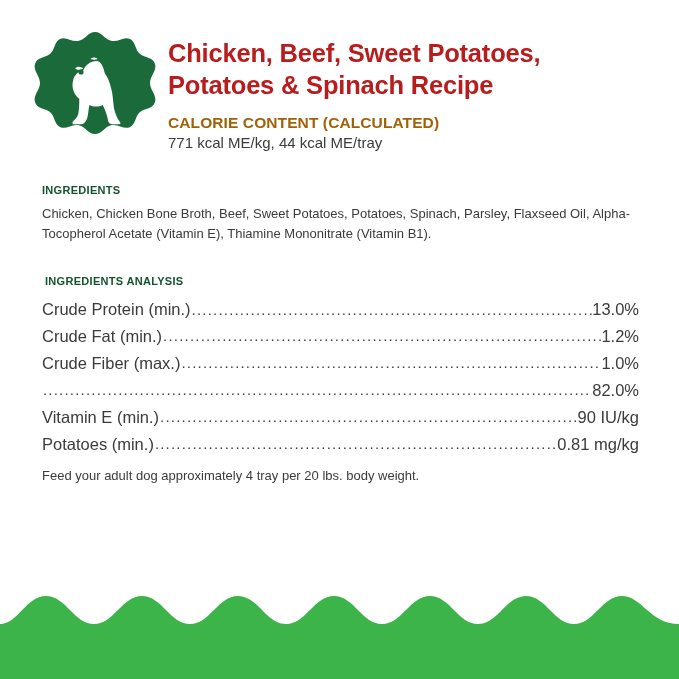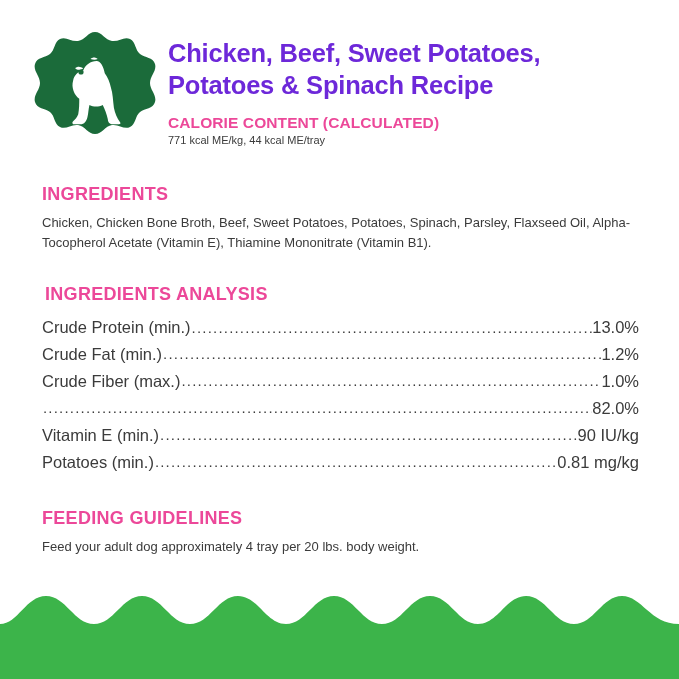--- a/index.html
+++ b/index.html
@@ -36,47 +36,47 @@
     margin-top: 4px;
   }
   .badge svg { display: block; }
 
   .header-text {
     padding-left: 12px;
     padding-top: 12px;
     flex: 1 1 auto;
   }
   .recipe-title {
-    color: #6d28d9;
+    color: #b91c1c;
     font-size: 25.5px;
     font-weight: bold;
     line-height: 1.25;
     letter-spacing: -0.2px;
     margin: 0 0 12px 0;
   }
   .calorie-heading {
-    color: #ec4899;
+    color: #a16207;
     font-size: 15.5px;
     font-weight: bold;
     letter-spacing: 0.1px;
     margin: 0 0 2px 0;
   }
   .calorie-value {
     color: #3b3b3b;
-    font-size: 11px;
+    font-size: 15px;
     margin: 0;
   }
 
   
   .content {
     padding: 0 40px 0 42px;
   }
   .section-title {
-    color: #ec4899;
-    font-size: 18px;
+    color: #14532d;
+    font-size: 11px;
     font-weight: bold;
     letter-spacing: 0.3px;
     margin: 0;
   }
   .ingredients-title { margin-top: 32px; }
   .body-text {
     font-size: 13px;
     line-height: 1.55;
     color: #3b3b3b;
     margin: 8px 0 0 0;
@@ -217,21 +217,20 @@
           <span class="ga-dots"> ..................................................................................................................................................................................................</span>
           <span class="ga-value">90 IU/kg</span>
         </li>
         <li class="ga-row">
           <span class="ga-label">Potatoes (min.)</span>
           <span class="ga-dots"> ..................................................................................................................................................................................................</span>
           <span class="ga-value">0.81 mg/kg</span>
         </li>
       </ul>
 
-    <h2 class="section-title feeding-title">FEEDING GUIDELINES</h2>
     <p class="body-text">Feed your adult dog approximately 4 tray per 20 lbs. body weight.</p>
   </div>
 
   <div class="wave">
     <svg width="679" height="95" viewBox="0 0 679 95" preserveAspectRatio="none" xmlns="http://www.w3.org/2000/svg">
       <path id="wave-path" d="M0,40
                C18,40 26,12 46,12
                C66,12 74,40 94,40
                C114,40 122,12 142,12
                C162,12 170,40 190,40

